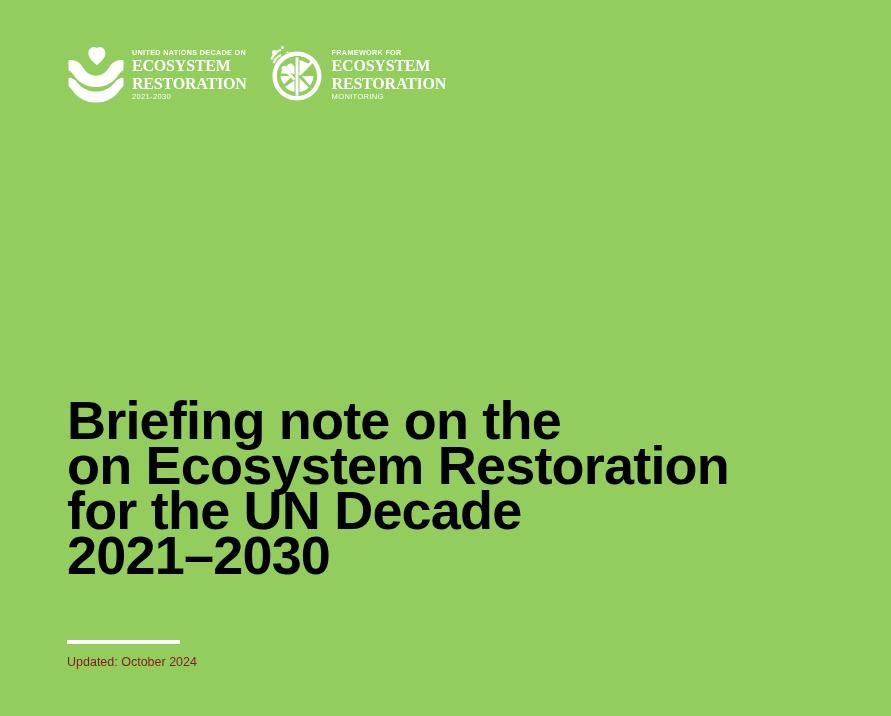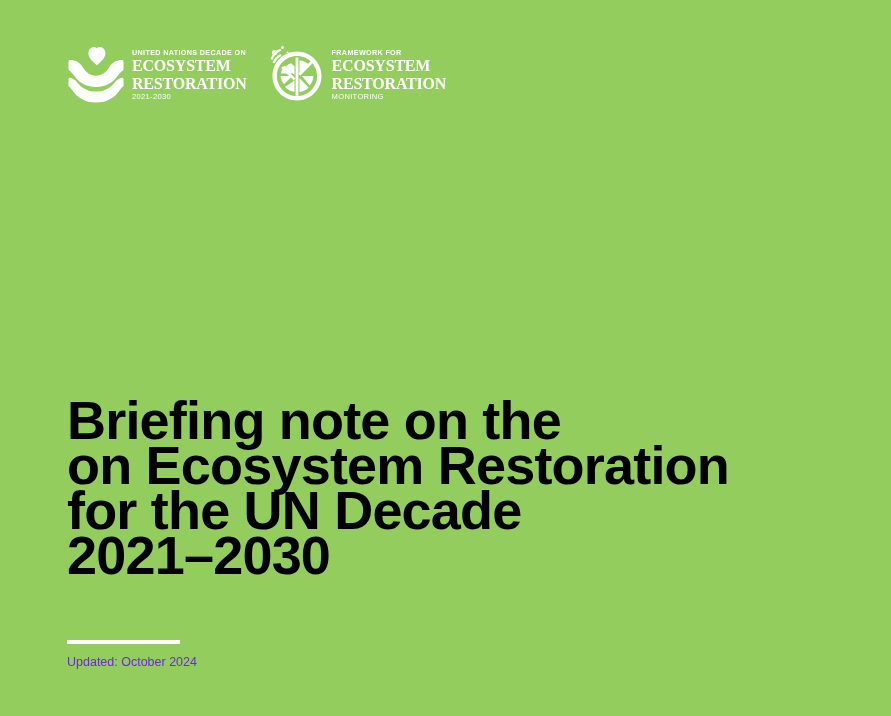--- a/index.html
+++ b/index.html
@@ -108,21 +108,21 @@
     left: 67px;
     top: 640px;
     width: 113px;
     height: 4px;
     background: #ffffff;
   }
   .updated {
     position: absolute;
     left: 67px;
     top: 654px;
-    color: #6d28d9;
+    color: #7f1d1d;
     font-size: 12.5px;
     font-weight: normal;
     line-height: 16px;
     white-space: nowrap;
   }
 </style>
 </head>
 <body>
 
 <div class="page">

